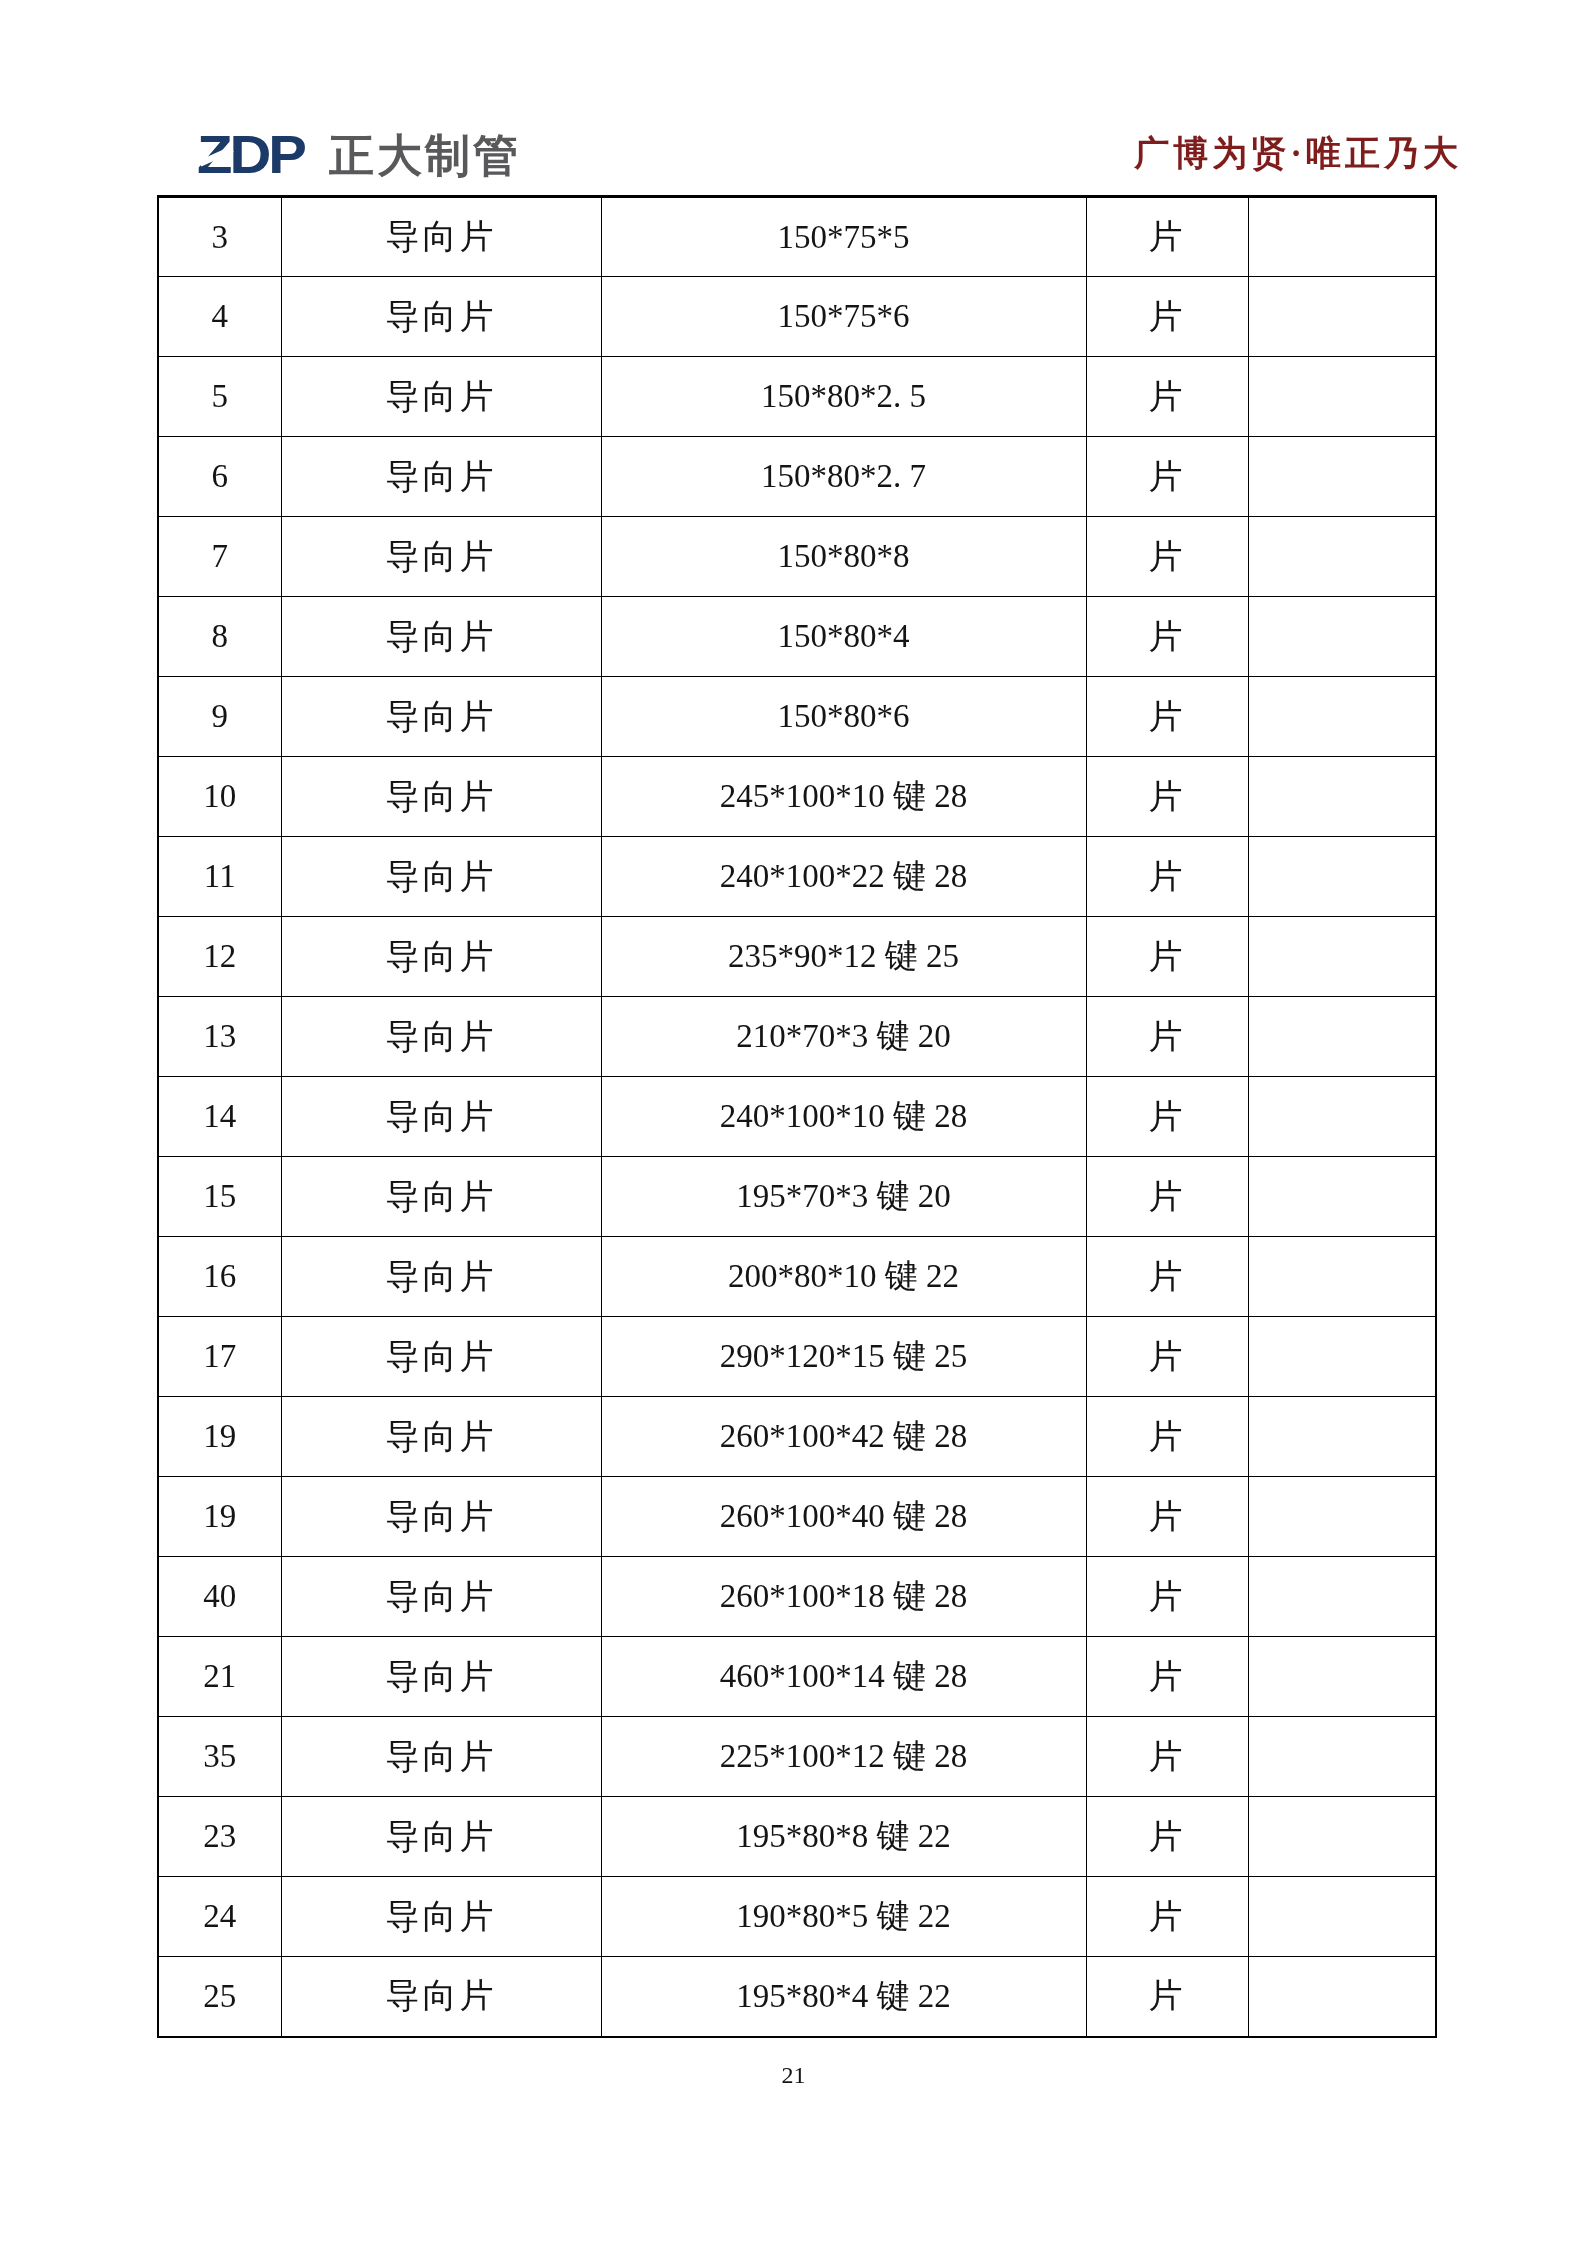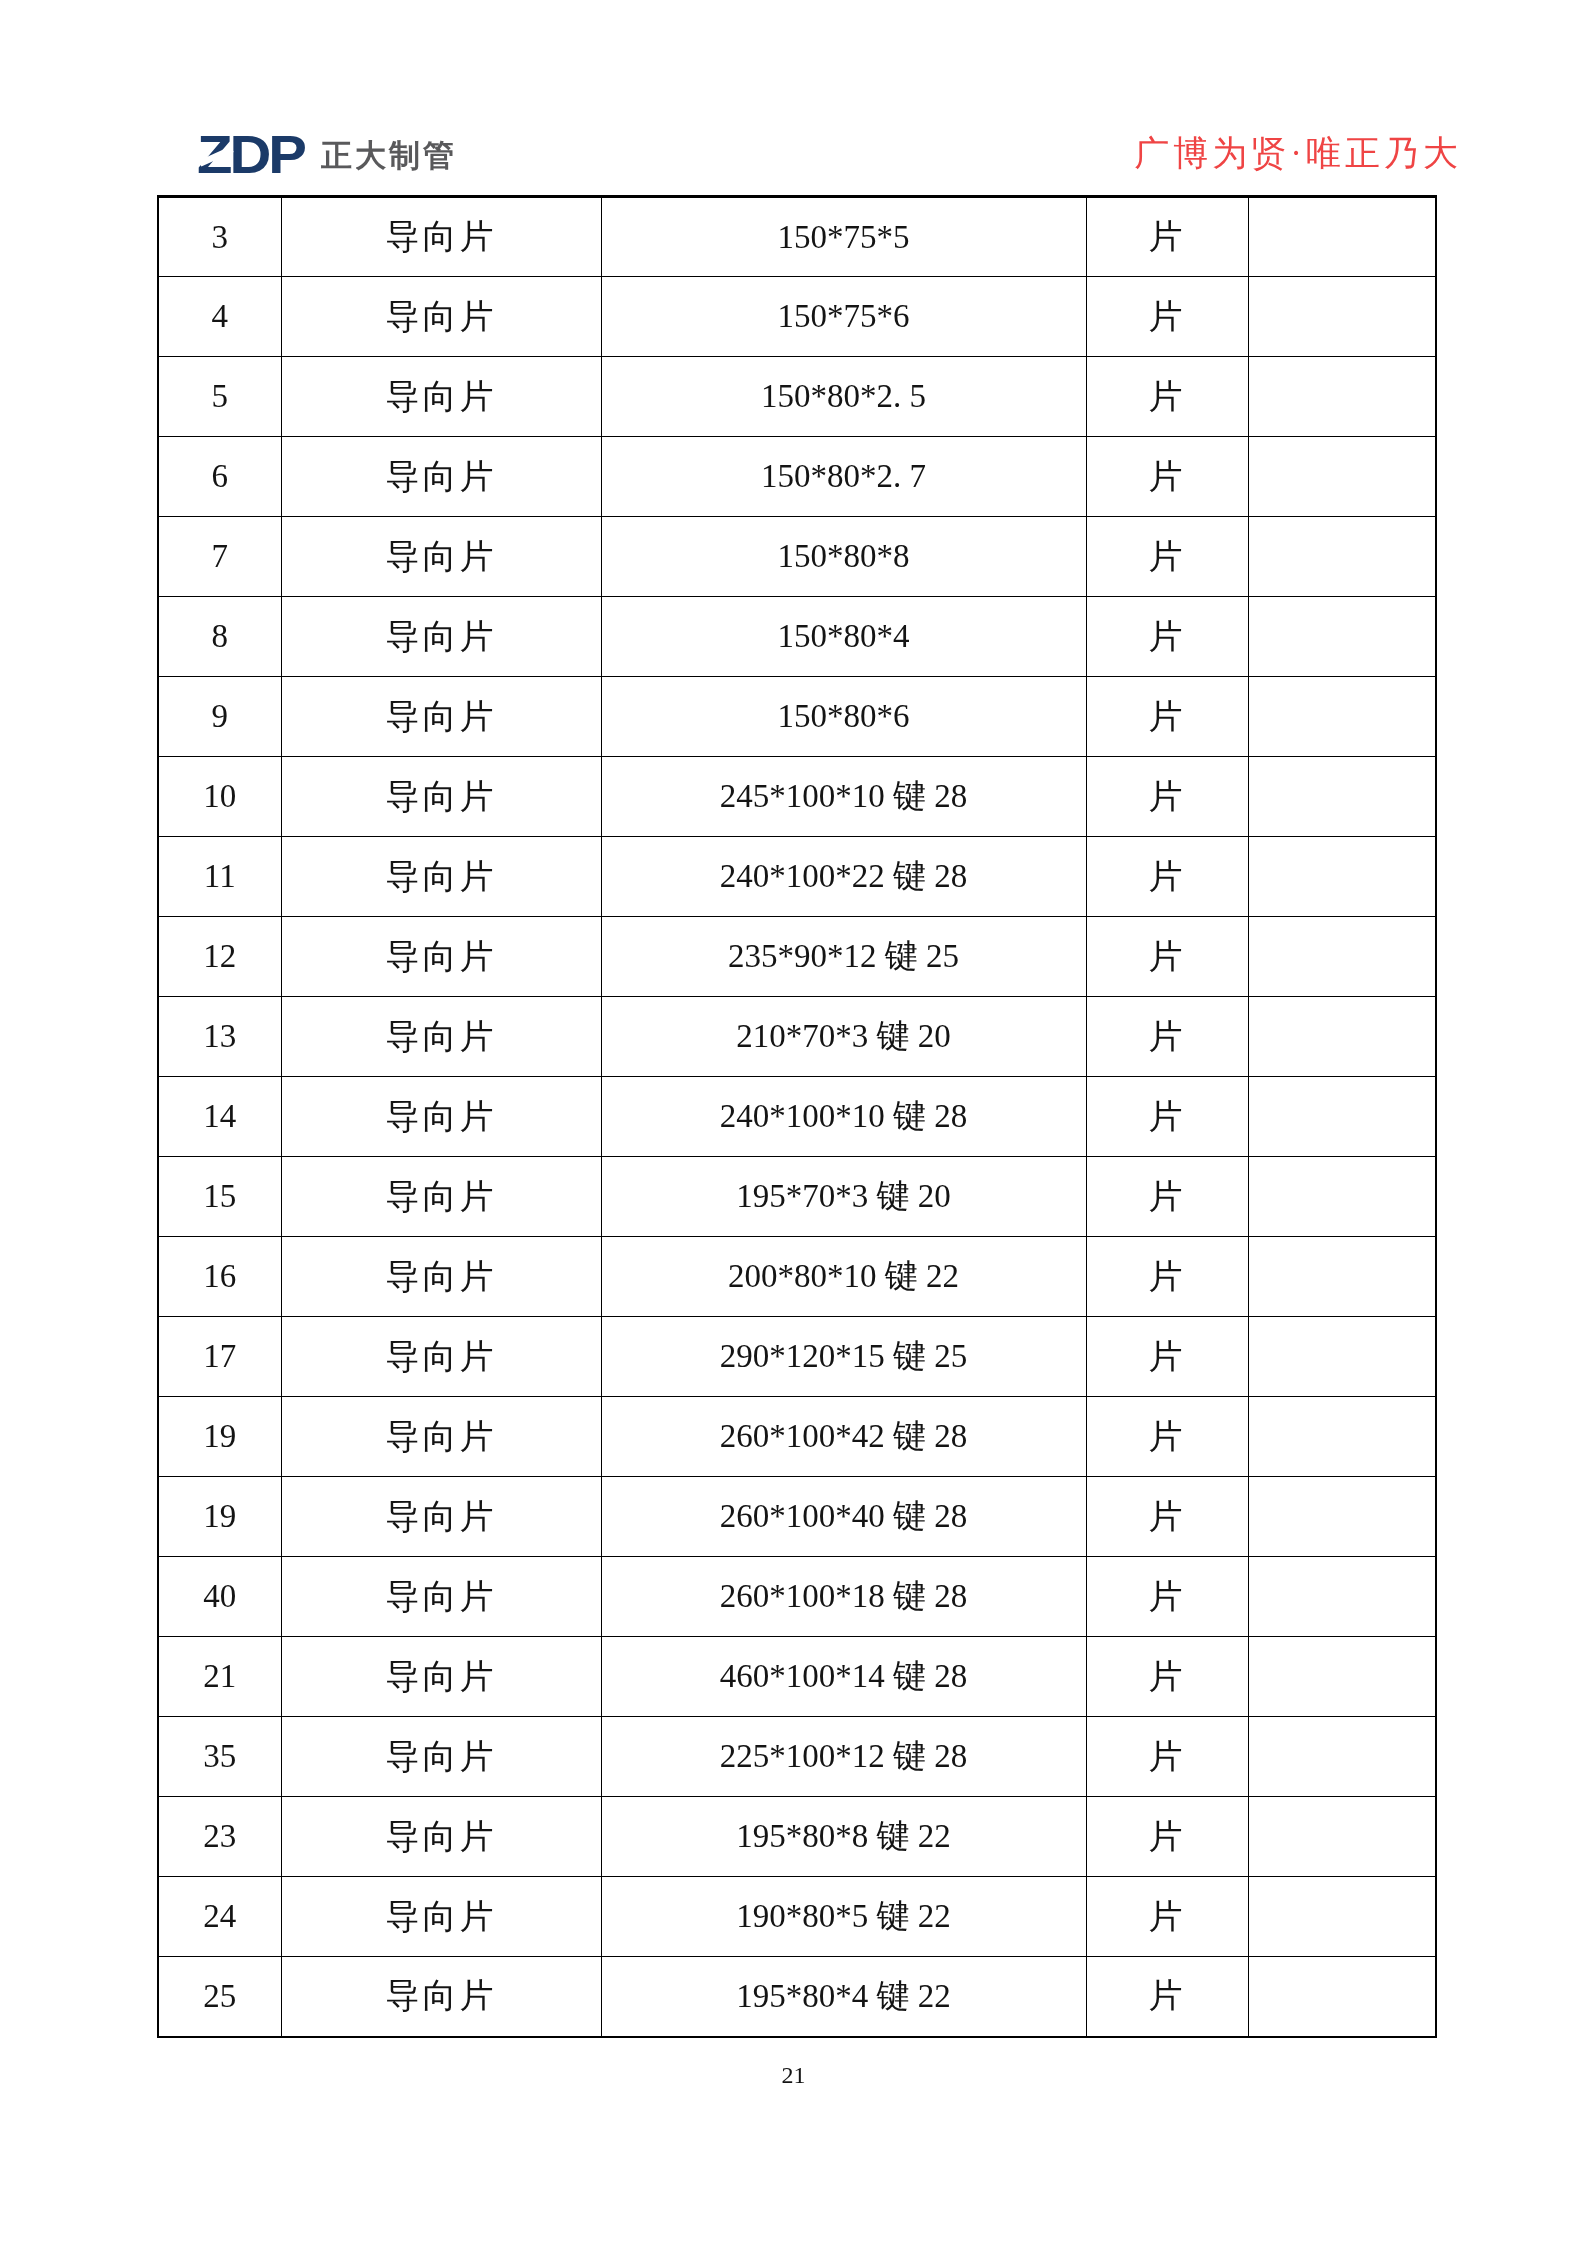--- a/index.html
+++ b/index.html
@@ -37,35 +37,35 @@
     left: 1px;
     top: 27px;
     width: 36px;
     height: 7px;
     background: #ffffff;
     transform: rotate(-26deg);
   }
   .logo-company {
     font-family: "Liberation Sans", sans-serif;
     font-weight: 700;
-    font-size: 31px;
+    font-size: 45px;
     line-height: 1;
     color: #59595b;
-    margin-left: 17px;
+    margin-left: 25px;
     letter-spacing: 3px;
   }
   .slogan {
     position: absolute;
     top: 135px;
     right: 125px;
     font-family: "Liberation Serif", serif;
-    font-weight: 400;
+    font-weight: 700;
     font-size: 35px;
     line-height: 1.1;
-    color: #ef4444;
+    color: #7f1d1d;
     letter-spacing: 4px;
     white-space: nowrap;
   }
 
   
   .items-table {
     position: absolute;
     left: 157px;
     top: 195px;
     width: 1278px;

